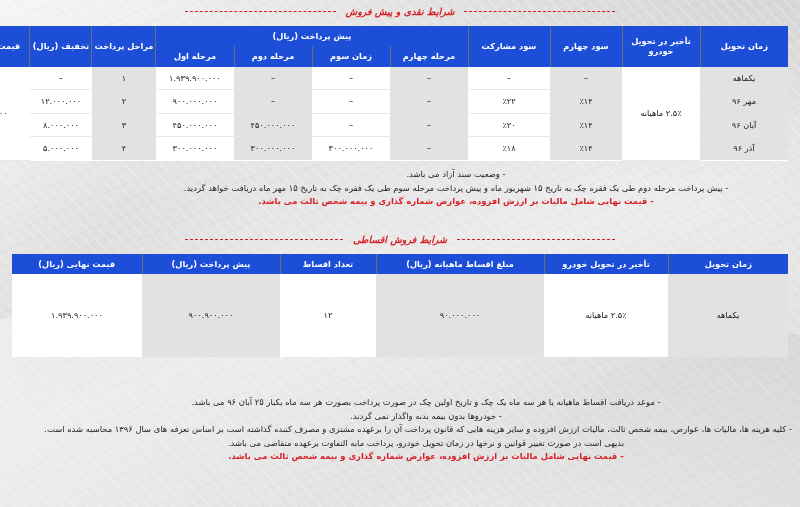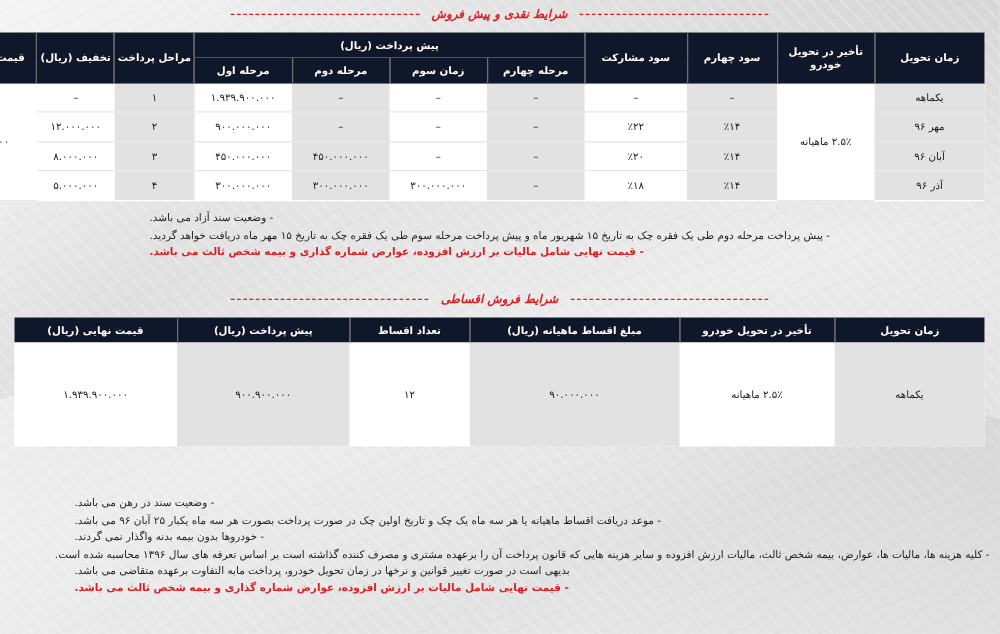--- a/index.html
+++ b/index.html
@@ -80,21 +80,21 @@
   #title2 { position: absolute; left: 185px; top: 234px; width: 430px; }
 
   
   table {
     border-collapse: collapse;
     width: 100%;
     table-layout: fixed;
     background: #fff;
   }
   th {
-    background: #0f172a;
+    background: #1d4ed8;
     color: #ffffff;
     font-size: 8.2px;
     font-weight: bold;
     text-align: center;
     padding: 5px 2px;
     border-left: 1px solid #6e6e6e;
     border-right: 1px solid #6e6e6e;
     line-height: 1.25;
   }
   th.nb-l { border-left: none; }
@@ -123,21 +123,21 @@
     position: absolute;
     left: 12px;
     top: 254px;
     width: 776px;
   }
   .table2-wrap td { padding: 36px 2px; }
 
   
   .notes {
     position: absolute;
-    text-align: left;
+    text-align: center;
     direction: rtl;
     font-size: 8.4px;
     color: #1e1e1e;
     line-height: 1.62;
   }
   #notes1 { left: 120px; top: 168px; width: 672px; }
   #notes2 { left: 60px; top: 396px; width: 732px; }
   .notes .line { white-space: nowrap; }
   .notes .line.red {
     color: #d81f26;
@@ -283,21 +283,20 @@
           <td class="alt">۹۰.۰۰۰.۰۰۰</td>
           <td class="plain">۱۲</td>
           <td class="alt">۹۰۰.۹۰۰.۰۰۰</td>
           <td class="plain">۱.۹۳۹.۹۰۰.۰۰۰</td>
         </tr>
       </tbody>
     </table>
   </div>
 
   <div class="notes" id="notes2">
-    <div class="line">- وضعیت سند در رهن می باشد.</div>
     <div class="line">- موعد دریافت اقساط ماهیانه یا هر سه ماه یک چک و تاریخ اولین چک در صورت پرداخت بصورت هر سه ماه یکبار ۲۵ آبان ۹۶ می باشد.</div>
     <div class="line">- خودروها بدون بیمه بدنه واگذار نمی گردند.</div>
     <div class="line">- کلیه هزینه ها، مالیات ها، عوارض، بیمه شخص ثالث، مالیات ارزش افزوده و سایر هزینه هایی که قانون پرداخت آن را برعهده مشتری و مصرف کننده گذاشته است بر اساس تعرفه های سال ۱۳۹۶ محاسبه شده است.</div>
     <div class="line">بدیهی است در صورت تغییر قوانین و نرخها در زمان تحویل خودرو، پرداخت مابه التفاوت برعهده متقاضی می باشد.</div>
     <div class="line red">- قیمت نهایی شامل مالیات بر ارزش افزوده، عوارض شماره گذاری و بیمه شخص ثالث می باشد.</div>
   </div>
 
 </div>
 
 </body></html>

